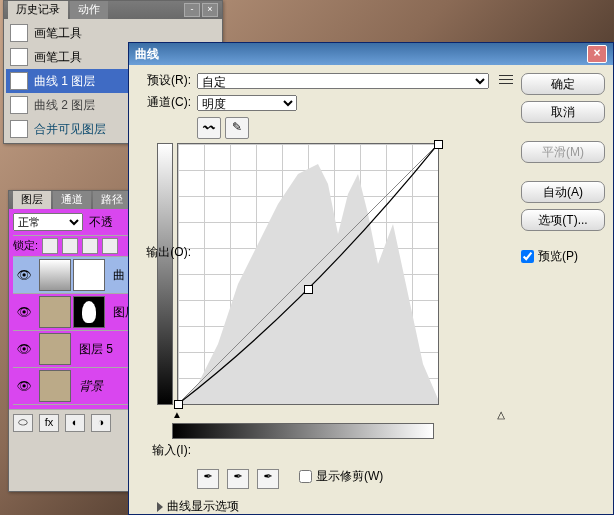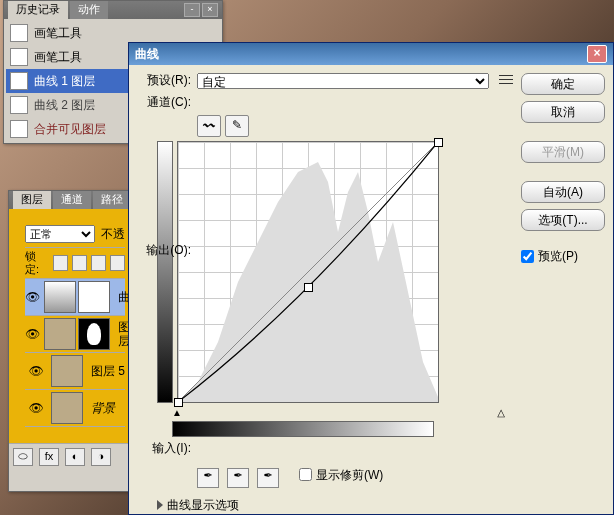--- a/index.html
+++ b/index.html
@@ -6,21 +6,21 @@
 .panel{position:absolute;background:#d4d0c8;border:1px solid #666;box-shadow:1px 1px 3px rgba(0,0,0,.3)}
 .panel-head{background:linear-gradient(#7a7a7a,#6a6a6a);color:#fff;height:18px;display:flex;align-items:center;padding:0 4px;font-size:11px}
 .panel-head .tab{padding:2px 8px;background:#868686;margin-right:2px;cursor:default}
 .panel-head .tab.active{background:#d4d0c8;color:#000}
 .headx{margin-left:auto;display:flex;gap:2px}
 .headx span{width:14px;height:12px;background:#888;border:1px solid #aaa;font-size:9px;text-align:center;line-height:10px}
 .hist-body{padding:2px;background:#d4d0c8}
 .hist-row{display:flex;align-items:center;height:20px;padding:2px 4px;gap:6px}
 .hist-row.sel{background:#3f6bc4;color:#fff}
 .hist-row .ico{width:16px;height:16px;display:inline-block;background:#fff;border:1px solid #888}
-.layers-body{background:#eab308;padding:16px}
+.layers-body{background:#d946ef;padding:4px}
 .sel-row{display:flex;gap:6px;align-items:center;margin-bottom:4px}
 .sel-row select{flex:0 0 70px;font-size:11px;height:18px}
 .lock-row{display:flex;align-items:center;gap:4px;font-size:11px;border-top:1px solid #aaa;border-bottom:1px solid #aaa;padding:2px 0}
 .lock-row span.ic{width:14px;height:14px;border:1px solid #888;background:#eee}
 .layer{display:flex;align-items:center;height:36px;border-bottom:1px solid #aaa}
 .layer .eye{width:22px;text-align:center}
 .layer .thumbs{display:flex;gap:2px;padding:0 4px}
 .layer .th{width:30px;height:30px;border:1px solid #666;background:#fff}
 .layer .th.mask{background:#000;position:relative}
 .layer .th.mask::after{content:"";position:absolute;inset:4px 8px;background:#fff;border-radius:50% 50% 40% 40%}
@@ -89,21 +89,21 @@
         <span>画笔工具</span>
       </div>
   <div class="hist-row sel">
         <span class="ico"></span>
         <span>曲线 1 图层</span>
       </div>
   <div class="hist-row" style="color:#404040">
         <span class="ico"></span>
         <span>曲线 2 图层</span>
       </div>
-  <div class="hist-row" style="color:#7f1d1d">
+  <div class="hist-row" style="color:#0c4a6e">
         <span class="ico"></span>
         <span>合并可见图层</span>
       </div>
  </div>
 </div>
 
 <div class="panel" style="left:8px;top:190px;width:132px;height:300px">
  <div class="panel-head">
   <span class="tab active">图层</span>
   <span class="tab">通道</span>
@@ -171,20 +171,21 @@
     <label><span>预设(R):</span></label>
     <select><option>自定</option></select>
     <span class="menuico">
             <i></i>
             <i></i>
             <i></i>
           </span>
    </div>
    <div class="row">
     <label><span>通道(C):</span></label>
+    <select style="flex:0 0 100px"><option>明度</option></select>
    </div>
    <div class="tool-row">
     <span>〰</span>
     <span>✎</span>
    </div>
    <div class="curve-wrap">
     <div style="display:flex;flex-direction:column;align-items:center;margin-right:4px">
       <div class="vgrad"></div>
     </div>
     <div class="curve">

